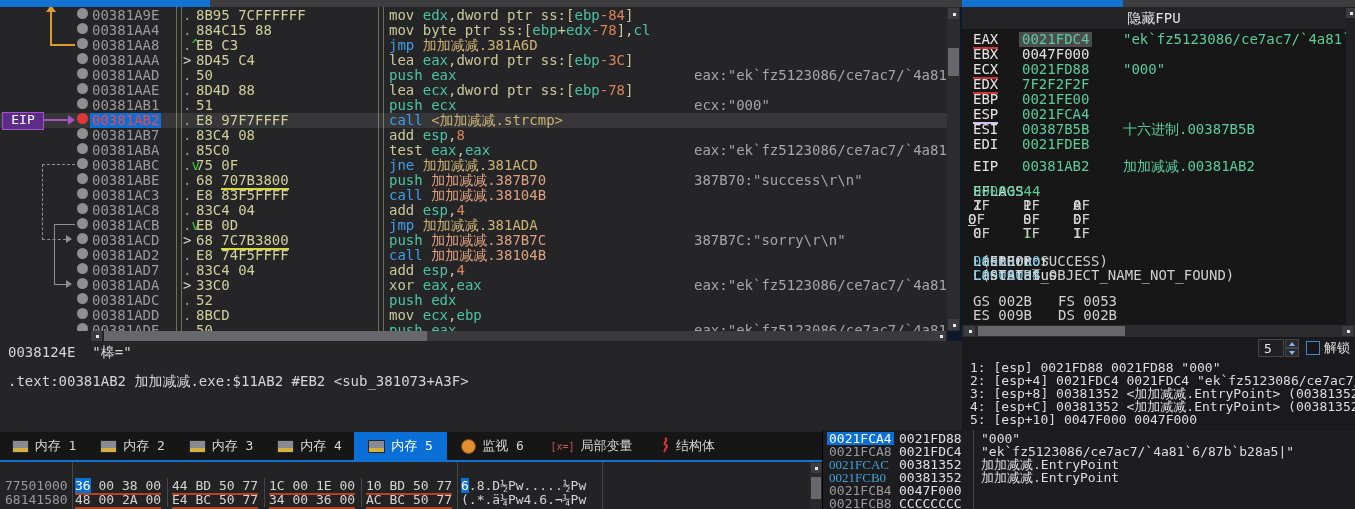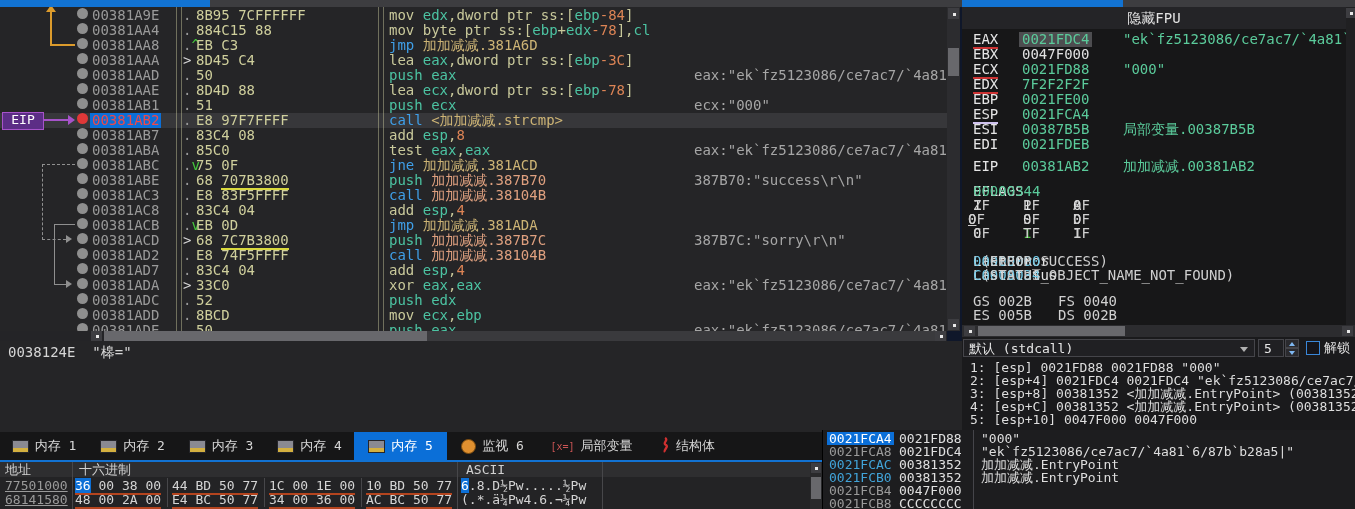--- a/index.html
+++ b/index.html
@@ -99,34 +99,34 @@
   .icon-watch{width:13px;height:13px;border-radius:50%;background:#e09030;border:1px solid #7c4c10;}
   .icon-locals{font-size:10px;color:#cc5555;letter-spacing:0;}
   
   #dump{left:0;top:462px;width:822px;height:47px;background:#232325;overflow:hidden;font-size:13px;}
   #dump-hdr{position:absolute;left:0;top:0;width:822px;height:15px;background:#2e2e30;color:#d0d0d0;line-height:15px;}
   #dump-hdr span{position:absolute;}
   .dump-vline{position:absolute;top:0;width:1px;height:47px;background:#47474a;}
   .grp-vline{position:absolute;top:16px;width:1px;height:29px;background:#47474a;}
   .dump-row{position:absolute;left:0;width:822px;height:14px;line-height:14px;white-space:pre;color:#d4d4d4;}
   .dump-row span{position:absolute;top:0;}
-  .d-addr{left:5px;color:#9a9a9a;text-decoration:underline;}
+  .d-addr{left:5px;color:#9a9a9a;}
   .grp{border-bottom:2px solid #b4441e;}
   .grp span{position:static;}
   .selb{background:#0c6fd6;color:#fff;}
   .d-ascii{left:461px;}
   .d-ascii span{position:static;}
   
   #stack{left:822px;top:430px;width:533px;height:79px;background:#1d1d1f;border-left:1px solid #000;
          overflow:hidden;font-size:13px;box-sizing:border-box;}
   .st-row{position:absolute;left:0;width:533px;height:13px;line-height:13px;white-space:pre;}
   .st-row span{position:absolute;top:0;}
   .st-addr{left:6px;color:#9a9a9a;}
   .st-addr.sel{background:#0b6fd8;color:#fff;padding:0 2px;left:4px;}
-  .st-addr.cyan{color:#41a3d8;}
+  .st-addr.cyan{color:#41a3d8;font-family:Liberation Serif, serif;}
   .st-val{left:76px;color:#e0e0e0;}
   .st-cmt{left:158px;color:#dedede;}
   #stack-vline{position:absolute;left:150px;top:0;width:1px;height:79px;background:#45454a;}
 </style>
 </head>
 <body>
 
 <div class="screen">
 
   <div class="abs" id="topbar-left">
@@ -203,73 +203,70 @@
 
   <div class="abs" id="regs">
     <div id="regs-title">隐藏FPU</div>
     <div id="regs-body">
         <div class="rline" style="top: 25px;"><span class="rn u-red">EAX</span><span class="rv g vsel">0021FDC4</span><span class="rann">"ek`fz5123086/ce7ac7/`4a81`6/87b`b28a5|"</span></div>
         <div class="rline" style="top: 40px;"><span class="rn">EBX</span><span class="rv w">0047F000</span></div>
         <div class="rline" style="top: 55px;"><span class="rn u-red">ECX</span><span class="rv g">0021FD88</span><span class="rann">"000"</span></div>
         <div class="rline" style="top: 70px;"><span class="rn u-red">EDX</span><span class="rv g">7F2F2F2F</span></div>
         <div class="rline" style="top: 85px;"><span class="rn">EBP</span><span class="rv g">0021FE00</span></div>
         <div class="rline" style="top: 100px;"><span class="rn u-lav">ESP</span><span class="rv g">0021FCA4</span></div>
-        <div class="rline" style="top: 115px;"><span class="rn">ESI</span><span class="rv g">00387B5B</span><span class="rann">局部变量.00387B5B</span></div>
+        <div class="rline" style="top: 115px;"><span class="rn">ESI</span><span class="rv g">00387B5B</span><span class="rann">十六进制.00387B5B</span></div>
         <div class="rline" style="top: 130px;"><span class="rn">EDI</span><span class="rv g">0021FDEB</span></div>
         <div class="rline" style="top: 152px;"><span class="rn">EIP</span><span class="rv g">00381AB2</span><span class="rann">加加减减.00381AB2</span></div>
         <div class="rline" style="top: 177px;"><span class="inline-line" style="left: 11px;"><span>EFLAGS   </span><span class="val-green">00000344</span></span></div>
         <div class="rline" style="top: 191px;"><span class="fcell" style="left: 11px;"><span>ZF </span><span class="fv">1</span></span><span class="fcell" style="left: 61px;"><span>PF </span><span class="fv">1</span></span><span class="fcell" style="left: 111px;"><span>AF </span><span class="fv">0</span></span></div>
         <div class="rline" style="top: 205px;"><span class="fcell" style="left: 6px; text-decoration: underline;"><span>OF </span><span class="fv">0</span></span><span class="fcell" style="left: 61px;"><span>SF </span><span class="fv">0</span></span><span class="fcell" style="left: 111px;"><span>DF </span><span class="fv">0</span></span></div>
         <div class="rline" style="top: 219px;"><span class="fcell" style="left: 11px;"><span>CF </span><span class="fv">0</span></span><span class="fcell" style="left: 61px;"><span>TF </span><span class="fv g">1</span></span><span class="fcell" style="left: 111px;"><span>IF </span><span class="fv">1</span></span></div>
         <div class="rline" style="top: 247px;"><span class="inline-line" style="left: 11px;"><span>LastError  </span><span class="val-cyan">00000000</span><span class="desc"> (ERROR_SUCCESS)</span></span></div>
         <div class="rline" style="top: 261px;"><span class="inline-line" style="left: 11px;"><span>LastStatus </span><span class="val-cyan">C0000034</span><span class="desc"> (STATUS_OBJECT_NAME_NOT_FOUND)</span></span></div>
-        <div class="rline" style="top: 287px;"><span class="fcell" style="left: 11px;">GS 002B</span><span class="fcell" style="left: 96px;">FS 0040</span></div>
-        <div class="rline" style="top: 301px;"><span class="fcell" style="left: 11px;">ES 005B</span><span class="fcell" style="left: 96px;">DS 002B</span></div>
+        <div class="rline" style="top: 287px;"><span class="fcell" style="left: 11px;">GS 002B</span><span class="fcell" style="left: 96px;">FS 0053</span></div>
+        <div class="rline" style="top: 301px;"><span class="fcell" style="left: 11px;">ES 009B</span><span class="fcell" style="left: 96px;">DS 002B</span></div>
       </div>
   </div>
   <div class="abs sb-track" id="rvscroll">
     <div class="sb-btn" style="left:0;top:1px;width:9px;height:10px">
         <div class="dot"></div>
       </div>
   </div>
   <div class="abs sb-track" id="rhscroll">
     <div class="sb-btn" style="left:2px;top:1px;width:11px;height:10px">
         <div class="dot"></div>
       </div>
     <div class="sb-thumb" style="left:16px;top:1px;width:147px;height:10px"></div>
     <div class="sb-btn" style="left:380px;top:1px;width:11px;height:10px">
         <div class="dot"></div>
       </div>
   </div>
 
   <div class="abs" id="args">
-    <div id="conv-dd">
-      <span>默认 (stdcall)</span>
-      <div id="conv-caret"></div>
-    </div>
     <div id="arg-count">5</div>
     <div class="spinbtn" id="spin-up">
         <div class="tri"></div>
       </div>
     <div class="spinbtn" id="spin-dn">
         <div class="tri"></div>
       </div>
     <div id="lock-cb"></div>
     <div id="lock-label">解锁</div>
     <div id="args-rows">
         <div class="arg-row" style="top: 24px;">1: [esp] 0021FD88 0021FD88 "000"</div>
         <div class="arg-row" style="top: 37px;">2: [esp+4] 0021FDC4 0021FDC4 "ek`fz5123086/ce7ac7/`4a81`6/87b`b28a5|"</div>
         <div class="arg-row" style="top: 50px;">3: [esp+8] 00381352 &lt;加加减减.EntryPoint&gt; (00381352)</div>
         <div class="arg-row" style="top: 63px;">4: [esp+C] 00381352 &lt;加加减减.EntryPoint&gt; (00381352)</div>
         <div class="arg-row" style="top: 76px;">5: [esp+10] 0047F000 0047F000</div>
       </div>
   </div>
 
   <div class="abs" id="info">
     <div class="info-line" style="top:3px">0038124E  "槔="</div>
+    <div class="info-line" style="top:32px">.text:00381AB2 加加减减.exe:$11AB2 #EB2 &lt;sub_381073+A3F&gt;</div>
   </div>
 
   <div class="abs" id="tabs">
       <div class="tab" style="width: 88px;">
         <span class="icon-ram"></span>
         <span>内存 1</span>
       </div>
       <div class="tab" style="width: 89px;">
         <span class="icon-ram"></span>
         <span>内存 2</span>
@@ -296,25 +293,20 @@
       </div>
       <div class="tab" style="width: 85px;">
         <span><svg width="10" height="16" viewBox="0 0 10 16">
             <path d="M5 1 C 9 3, 2 6, 6 8 C 9 10, 3 13, 5 15" stroke="#d03030" stroke-width="2.3" fill="none"></path>
           </svg></span>
         <span>结构体</span>
       </div>
     </div>
 
   <div class="abs" id="dump">
-    <div id="dump-hdr">
-      <span style="left:5px">地址</span>
-      <span style="left:79px">十六进制</span>
-      <span style="left:466px">ASCII</span>
-    </div>
     <div class="dump-vline" style="left:72px"></div>
     <div class="dump-vline" style="left:457px"></div>
     <div class="dump-vline" style="left:602px"></div>
     <div class="grp-vline" style="left:167px"></div>
     <div class="grp-vline" style="left:264px"></div>
     <div class="grp-vline" style="left:361px"></div>
     <div id="dump-rows">
         <div class="dump-row" style="top: 17px;"><span class="d-addr">77501000</span><span class="grp" style="left: 75px;"><span class="selb">36</span><span> 00 38 00</span></span><span class="grp" style="left: 172px;">44 BD 50 77</span><span class="grp" style="left: 269px;">1C 00 1E 00</span><span class="grp" style="left: 366px;">10 BD 50 77</span><span class="d-ascii"><span class="selb">6</span><span>.8.D½Pw.....½Pw</span></span></div>
         <div class="dump-row" style="top: 31px;"><span class="d-addr">68141580</span><span class="grp" style="left: 75px;">48 00 2A 00</span><span class="grp" style="left: 172px;">E4 BC 50 77</span><span class="grp" style="left: 269px;">34 00 36 00</span><span class="grp" style="left: 366px;">AC BC 50 77</span><span class="d-ascii">(.*.ä¼Pw4.6.¬¼Pw</span></div>
       </div>

